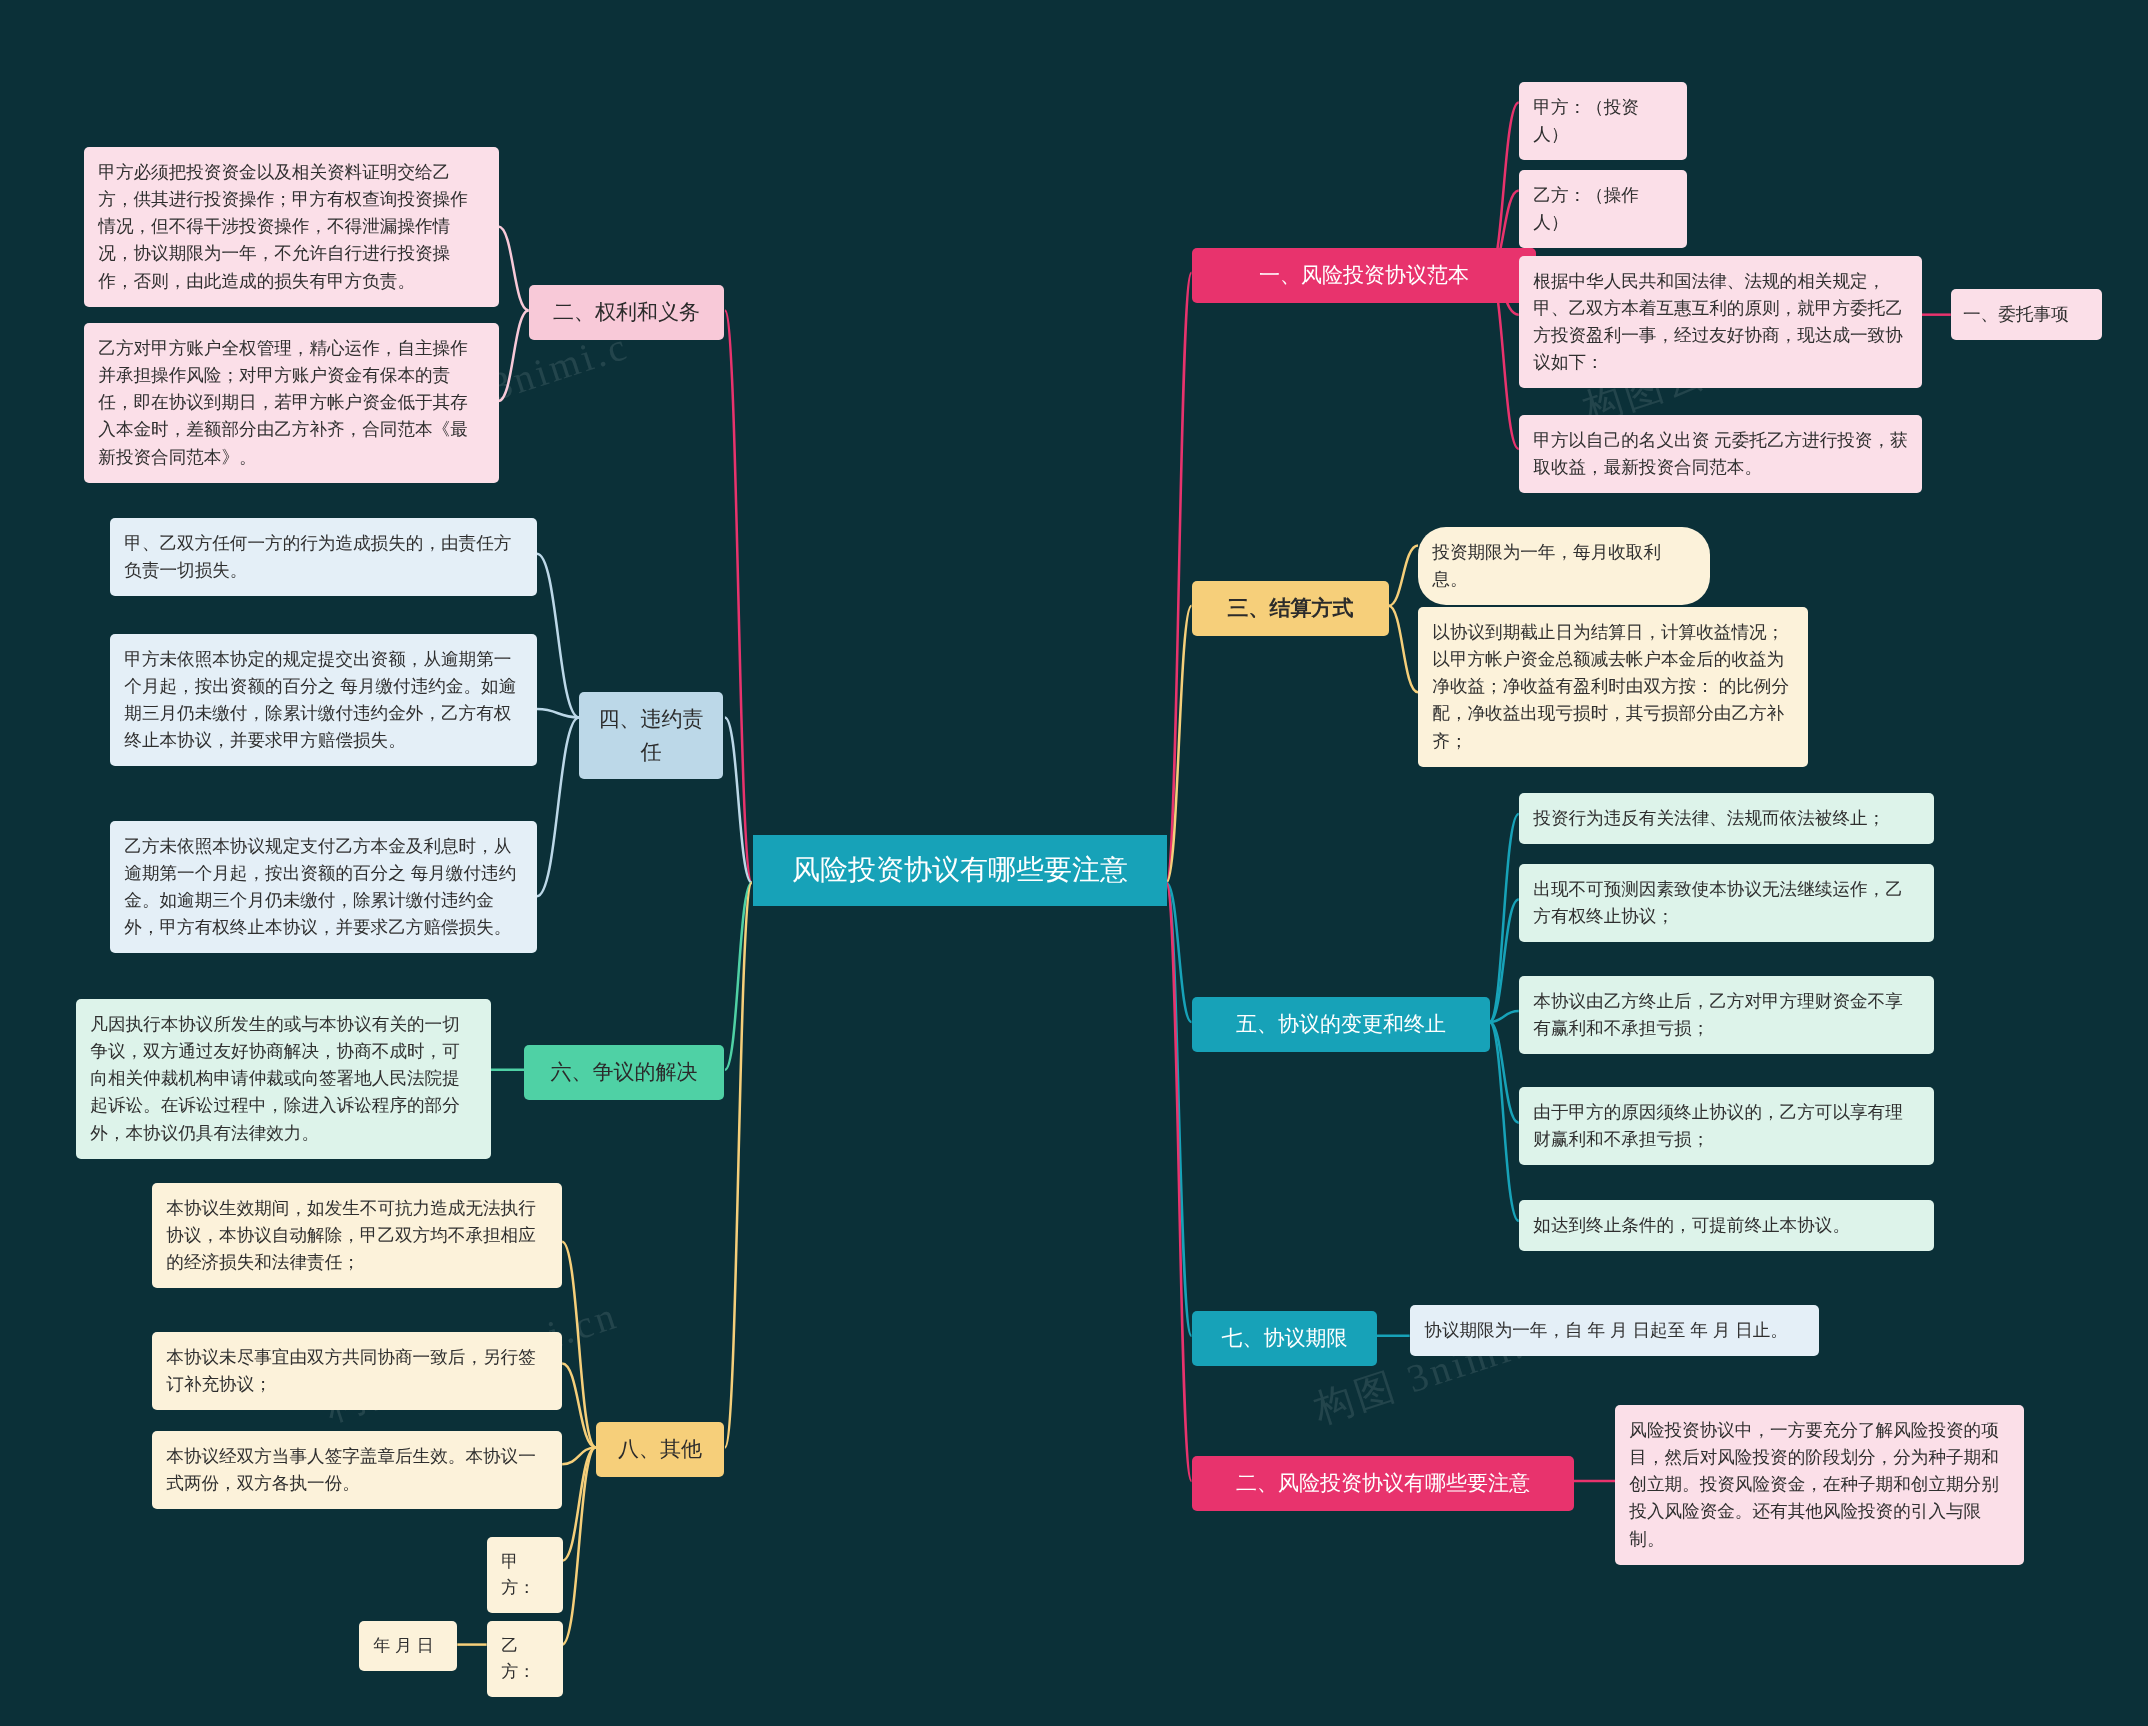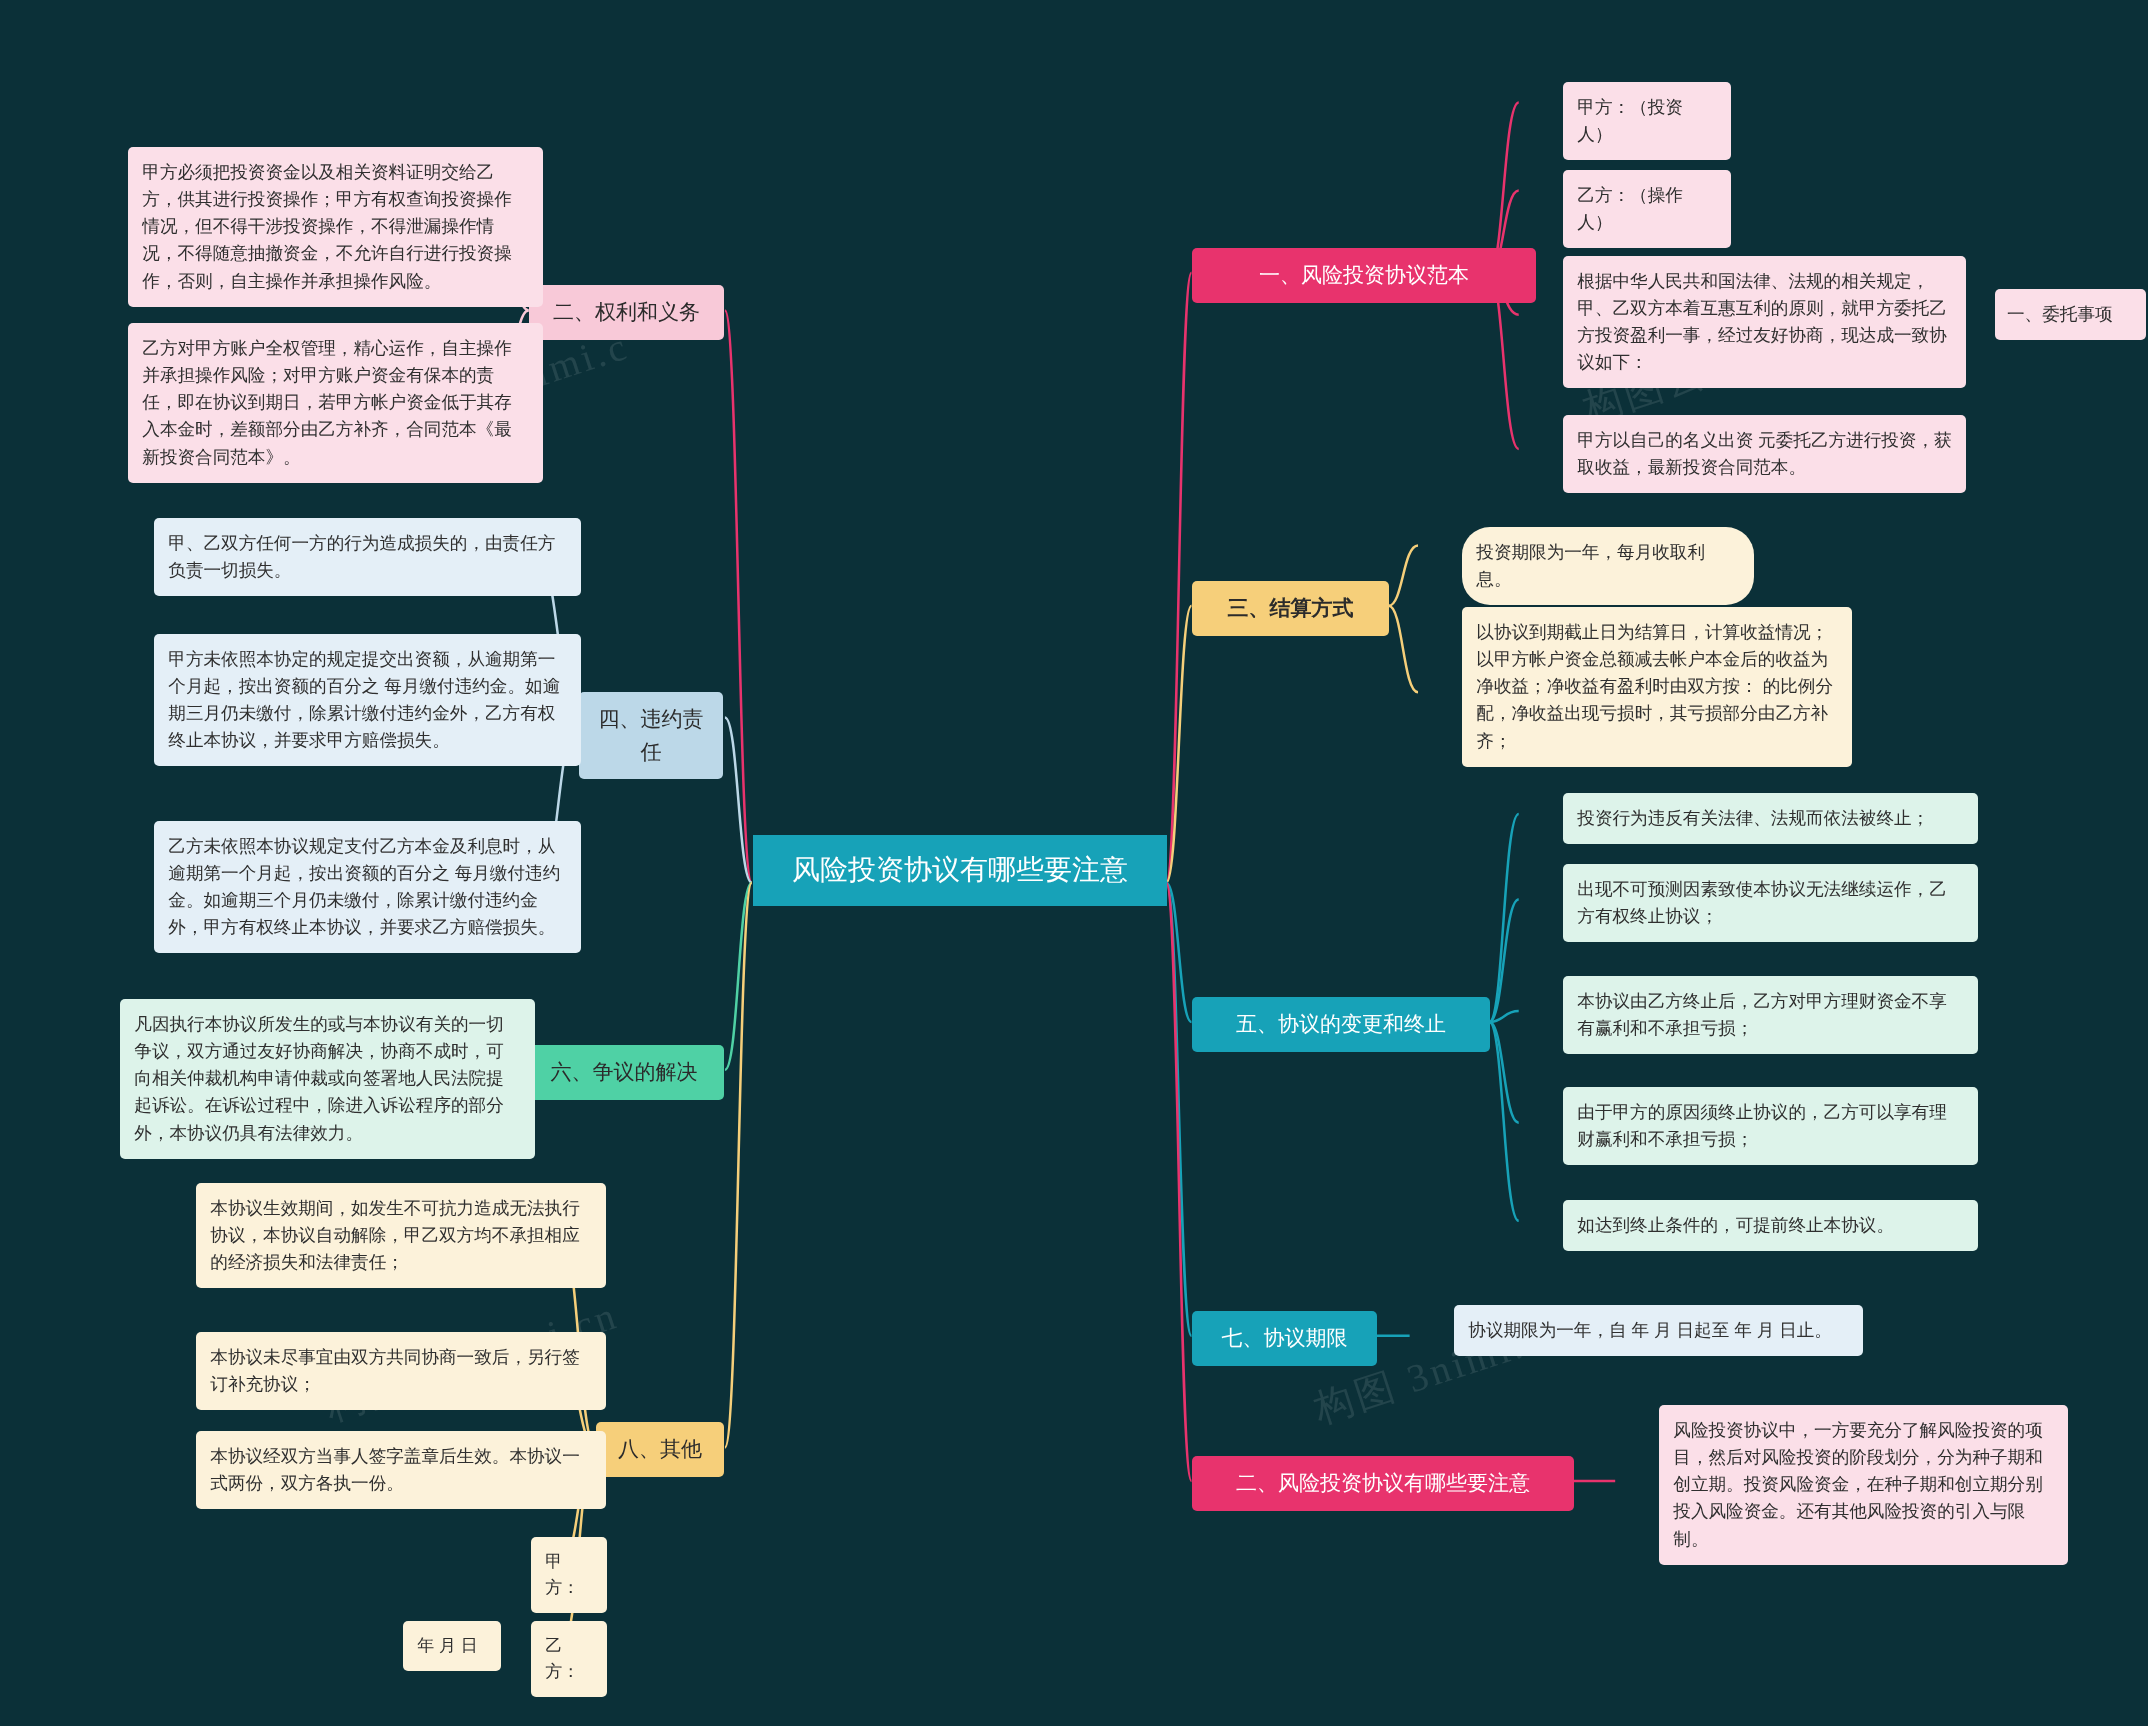--- a/index.html
+++ b/index.html
@@ -27,21 +27,20 @@
     line-height:1.45;
   }
   .branch{
     font-size:21px;color:#2b2b2b;
     padding:11px 15px;font-weight:400;
     text-align:center;
   }
   .leaf{
     font-size:17.6px;color:#2f2f2f;
     padding:11.7px 14.3px;
-    margin-left:44px;
   }
   .small{font-size:17px;}
   .wm{
     position:absolute;color:rgba(255,255,255,0.10);
     font-size:39px;letter-spacing:3.4px;pointer-events:none;
     font-family:"Liberation Serif",serif;
   }
 </style>
 </head>
 <body>
@@ -105,21 +104,21 @@
   <div class="node root" style="left:753px;top:835px;width:414px;">风险投资协议有哪些要注意</div>
 
   <div class="node branch" style="left:529px;top:285px;width:195px;background:#f8c9d8;">二、权利和义务</div>
 
   <div class="node branch" style="left:579px;top:692px;width:144px;background:#bcd8e8;">四、违约责任</div>
 
   <div class="node branch" style="left:524px;top:1045px;width:200px;background:#4fd1a5;">六、争议的解决</div>
 
   <div class="node branch" style="left:596px;top:1422px;width:128px;background:#f6cf7a;">八、其他</div>
 
-  <div class="node leaf" style="left:84px;top:147px;width:415px;background:#fbdfe8;">甲方必须把投资资金以及相关资料证明交给乙方，供其进行投资操作；甲方有权查询投资操作情况，但不得干涉投资操作，不得泄漏操作情况，不得随意抽撤资金，不允许自行进行投资操作，否则，自主操作并承担操作风险。</div>
+  <div class="node leaf" style="left:84px;top:147px;width:415px;background:#fbdfe8;">甲方必须把投资资金以及相关资料证明交给乙方，供其进行投资操作；甲方有权查询投资操作情况，但不得干涉投资操作，不得泄漏操作情况，协议期限为一年，不允许自行进行投资操作，否则，由此造成的损失有甲方负责。</div>
   <div class="node leaf" style="left:84px;top:323px;width:415px;background:#fbdfe8;">乙方对甲方账户全权管理，精心运作，自主操作并承担操作风险；对甲方账户资金有保本的责任，即在协议到期日，若甲方帐户资金低于其存入本金时，差额部分由乙方补齐，合同范本《最新投资合同范本》。</div>
 
   <div class="node leaf" style="left:110px;top:518px;width:427px;background:#e4eff7;">甲、乙双方任何一方的行为造成损失的，由责任方负责一切损失。</div>
   <div class="node leaf" style="left:110px;top:634px;width:427px;background:#e4eff7;">甲方未依照本协定的规定提交出资额，从逾期第一个月起，按出资额的百分之 每月缴付违约金。如逾期三月仍未缴付，除累计缴付违约金外，乙方有权终止本协议，并要求甲方赔偿损失。</div>
   <div class="node leaf" style="left:110px;top:821px;width:427px;background:#e4eff7;">乙方未依照本协议规定支付乙方本金及利息时，从逾期第一个月起，按出资额的百分之 每月缴付违约金。如逾期三个月仍未缴付，除累计缴付违约金外，甲方有权终止本协议，并要求乙方赔偿损失。</div>
 
   <div class="node leaf" style="left:76px;top:999px;width:415px;background:#ddf3ea;">凡因执行本协议所发生的或与本协议有关的一切争议，双方通过友好协商解决，协商不成时，可向相关仲裁机构申请仲裁或向签署地人民法院提起诉讼。在诉讼过程中，除进入诉讼程序的部分外，本协议仍具有法律效力。</div>
 
   <div class="node leaf" style="left:152px;top:1183px;width:410px;background:#fcf2da;">本协议生效期间，如发生不可抗力造成无法执行协议，本协议自动解除，甲乙双方均不承担相应的经济损失和法律责任；</div>
   <div class="node leaf" style="left:152px;top:1332px;width:410px;background:#fcf2da;">本协议未尽事宜由双方共同协商一致后，另行签订补充协议；</div>

